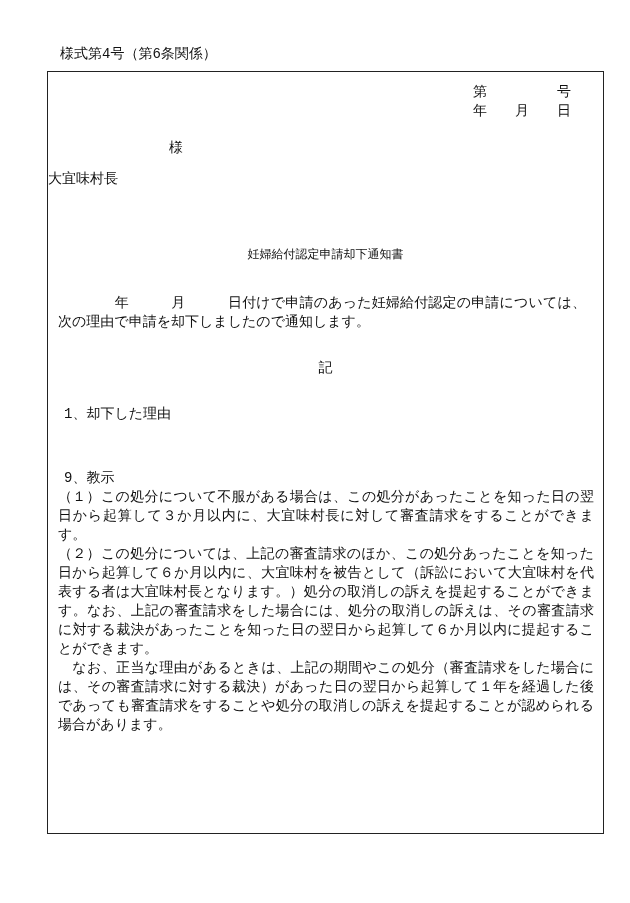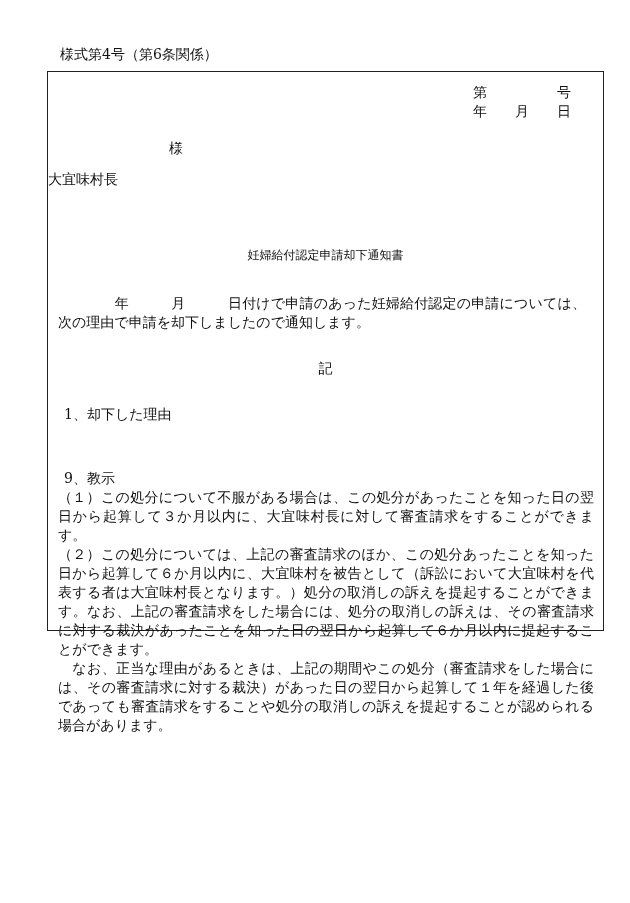--- a/index.html
+++ b/index.html
@@ -1,15 +1,15 @@
 <!DOCTYPE html>
 <html><head>
 <meta charset="utf-8">
 <style>
-  * { margin: 0; padding: 0; box-sizing: border-box; }
+  * { margin: 0; padding: 0; box-sizing: border-box; font-family: Liberation Mono, monospace; }
   html, body {
     width: 630px; height: 903px;
     background: #ffffff;
     font-family: "DejaVu Serif", "Liberation Serif", serif;
     color: #111111;
     position: relative;
     overflow: hidden;
   }
   .page {
     position: absolute;
@@ -19,21 +19,21 @@
   .form-label {
     position: absolute;
     left: 60px; top: 45px;
     font-size: 14px;
     line-height: 19px;
     white-space: pre;
   }
   .doc-box {
     position: absolute;
     left: 47px; top: 71px;
-    width: 557px; height: 560px;
+    width: 557px; height: 763px;
     border: 1.5px solid #222222;
     background: #ffffff;
   }
   .meta-block {
     position: absolute;
     top: 11px; left: 0; right: 0;
     padding-right: 32px;
     text-align: right;
     font-size: 14px;
     line-height: 19px;

